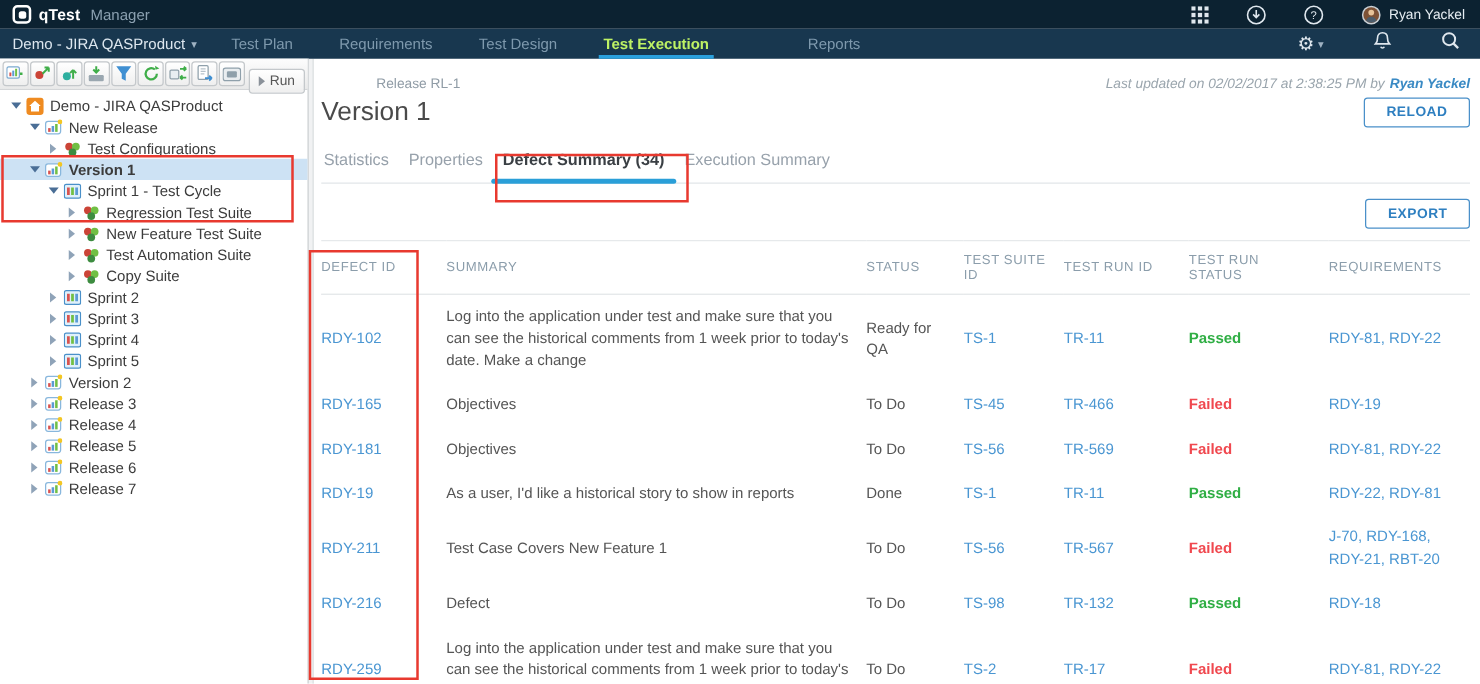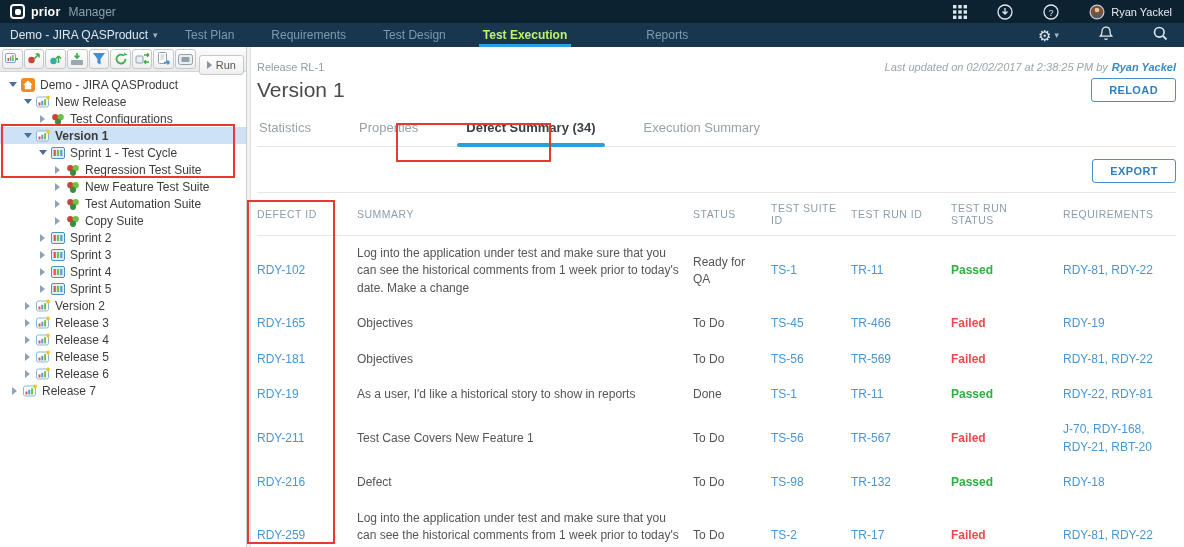--- a/index.html
+++ b/index.html
@@ -49,28 +49,28 @@
   .tree-row.selected { background:#cde2f4; font-weight:bold; }
   .tw-arrow { width:9px; display:flex; justify-content:center; flex:none; }
   .arr-exp { width:0; height:0; border-top:5px solid #4a6e96; border-left:4px solid transparent; border-right:4px solid transparent; }
   .arr-col { width:0; height:0; border-left:5px solid #8fa3b8; border-top:4px solid transparent; border-bottom:4px solid transparent; }
   .tree-icon { margin:0 5px 0 4px; flex:none; }
   .tree-icon svg { display:block; }
 
   
   .mc-header { padding-top:14px; }
   .crumb-row { display:flex; justify-content:space-between; align-items:center; font-size:11px; }
-  .breadcrumb { color:#909ca6; }
+  .breadcrumb { color:#909ca6;margin-left:44px; }
   .last-updated { color:#9aa5ad; font-style:italic; }
   .lu-user { color:#3a8ac4; font-weight:bold; margin-left:4px; }
   .title-row { display:flex; justify-content:space-between; align-items:center; margin-top:5px; }
   .page-title { font-size:21px; color:#4a4a4a; }
   .btn-outline { border:1px solid #4a90c9; color:#2e7fc0; background:#fff; font-weight:bold; font-size:11px; padding:5px 17px; border-radius:3px; letter-spacing:0.4px; cursor:pointer; font-family:inherit; }
 
-  .tabs { display:flex; gap:48px; margin-top:15px; border-bottom:1px solid #e2e6e9; padding-left:2px; height:30px; }
+  .tabs { display:flex; gap:16px; margin-top:15px; border-bottom:1px solid #e2e6e9; padding-left:2px; height:30px; }
   .tab { font-size:13px; color:#97a1ab; position:relative; cursor:pointer; padding-top:3px; }
   .tab.active { color:#3a3f44; font-weight:bold; }
   .tab.active::after { content:""; position:absolute; left:-9px; right:-9px; bottom:-1px; height:4px; background:#2a9fd8; border-radius:2px; }
 
   .export-row { display:flex; justify-content:flex-end; margin:12px 0 9px; }
 
   
   table { width:100%; border-collapse:collapse; table-layout:fixed; font-size:12px; }
   thead th { text-align:left; font-size:10.5px; font-weight:normal; color:#8b9dab; letter-spacing:0.5px;
              border-top:1px solid #e6e9eb; border-bottom:1px solid #e6e9eb; padding:9px 10px 9px 0; }
@@ -84,21 +84,21 @@
   .ann-tree { left:1px; top:77px; width:234px; height:54px; }
   .ann-tab { left:145px; top:76px; width:155px; height:39px; }
   .ann-col { left:-4px; top:153px; width:88px; height:344px; }
 </style>
 </head>
 <body>
 
 <div class="topbar">
   <div class="logo-wrap">
     <div class="logo-mark"></div>
-    <span class="logo-text">prior</span>
+    <span class="logo-text">qTest</span>
     <span class="logo-sub">Manager</span>
   </div>
   <div class="topbar-right">
     <span class="tb-icon">
       <svg width="14" height="14" viewBox="0 0 14 14">
           <g fill="#dfe7ee">
             <rect x="0" y="0" width="3.4" height="3.4"></rect>
             <rect x="5.3" y="0" width="3.4" height="3.4"></rect>
             <rect x="10.6" y="0" width="3.4" height="3.4"></rect>
             <rect x="0" y="5.3" width="3.4" height="3.4"></rect>
@@ -495,21 +495,21 @@
             <svg width="14" height="14" viewBox="0 0 14 14">
               <rect x="0.5" y="2" width="12" height="10" rx="2" fill="#fff" stroke="#88b7dd"></rect>
               <rect x="2.5" y="7.5" width="2" height="3" fill="#d9534f"></rect>
               <rect x="5.3" y="5.8" width="2" height="4.7" fill="#5b9bd5"></rect>
               <rect x="8.1" y="4.2" width="2" height="6.3" fill="#71bf44"></rect>
               <circle cx="12" cy="2.5" r="1.9" fill="#f3c623"></circle>
             </svg>
           </span>
           <span>Release 6</span>
         </div>
-        <div class="tree-row" style="padding-left: 10px;">
+        <div class="tree-row" style="padding-left: 23px;">
           <span class="tw-arrow">
             <span class="arr-col"></span>
           </span>
           <span class="tree-icon">
             <svg width="14" height="14" viewBox="0 0 14 14">
               <rect x="0.5" y="2" width="12" height="10" rx="2" fill="#fff" stroke="#88b7dd"></rect>
               <rect x="2.5" y="7.5" width="2" height="3" fill="#d9534f"></rect>
               <rect x="5.3" y="5.8" width="2" height="4.7" fill="#5b9bd5"></rect>
               <rect x="8.1" y="4.2" width="2" height="6.3" fill="#71bf44"></rect>
               <circle cx="12" cy="2.5" r="1.9" fill="#f3c623"></circle>

